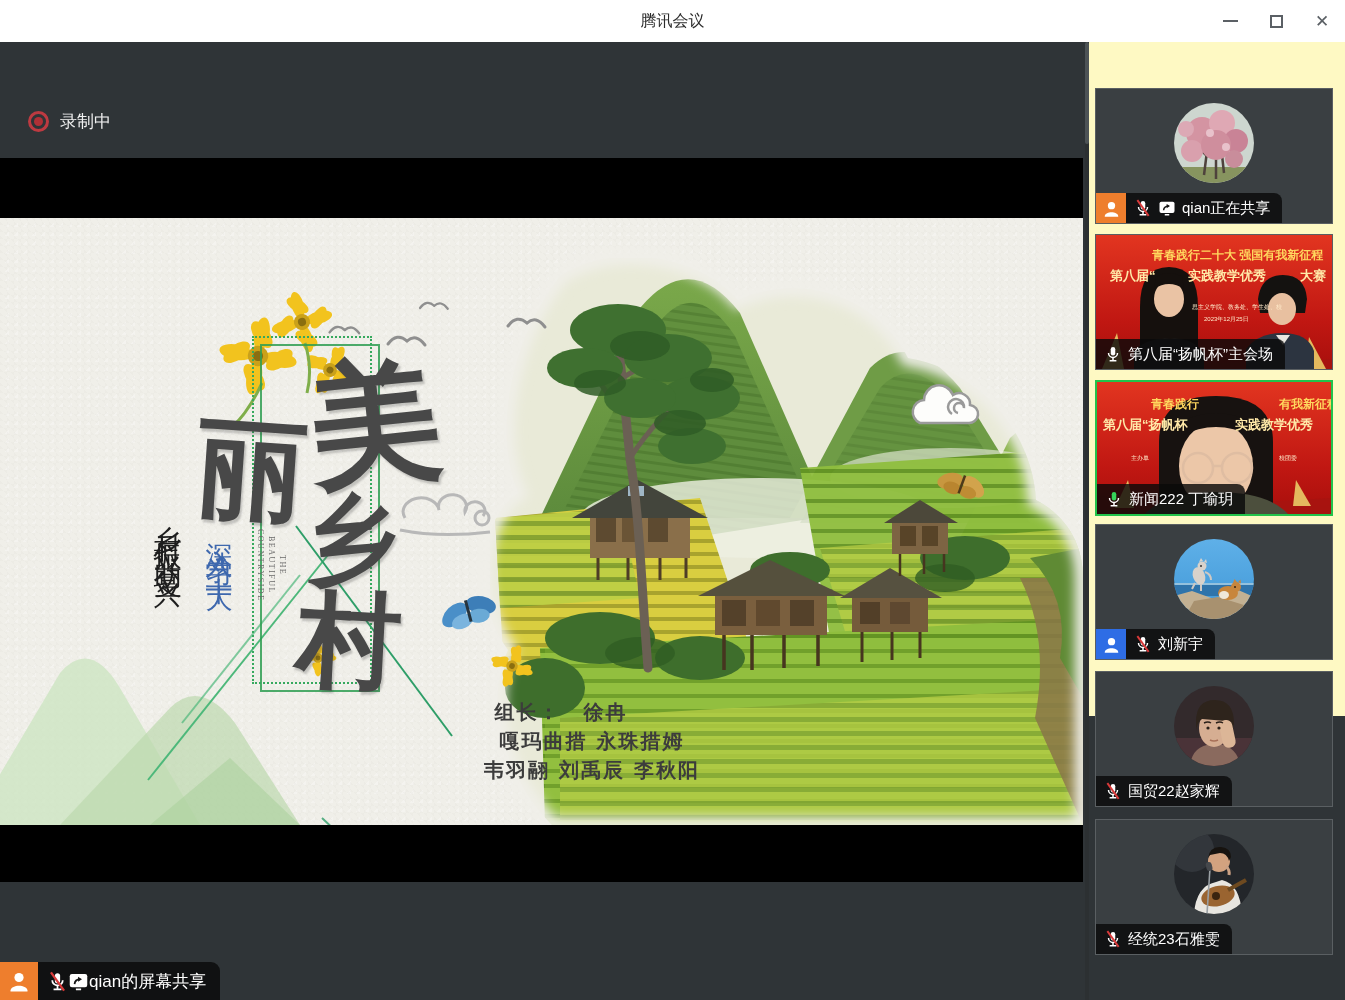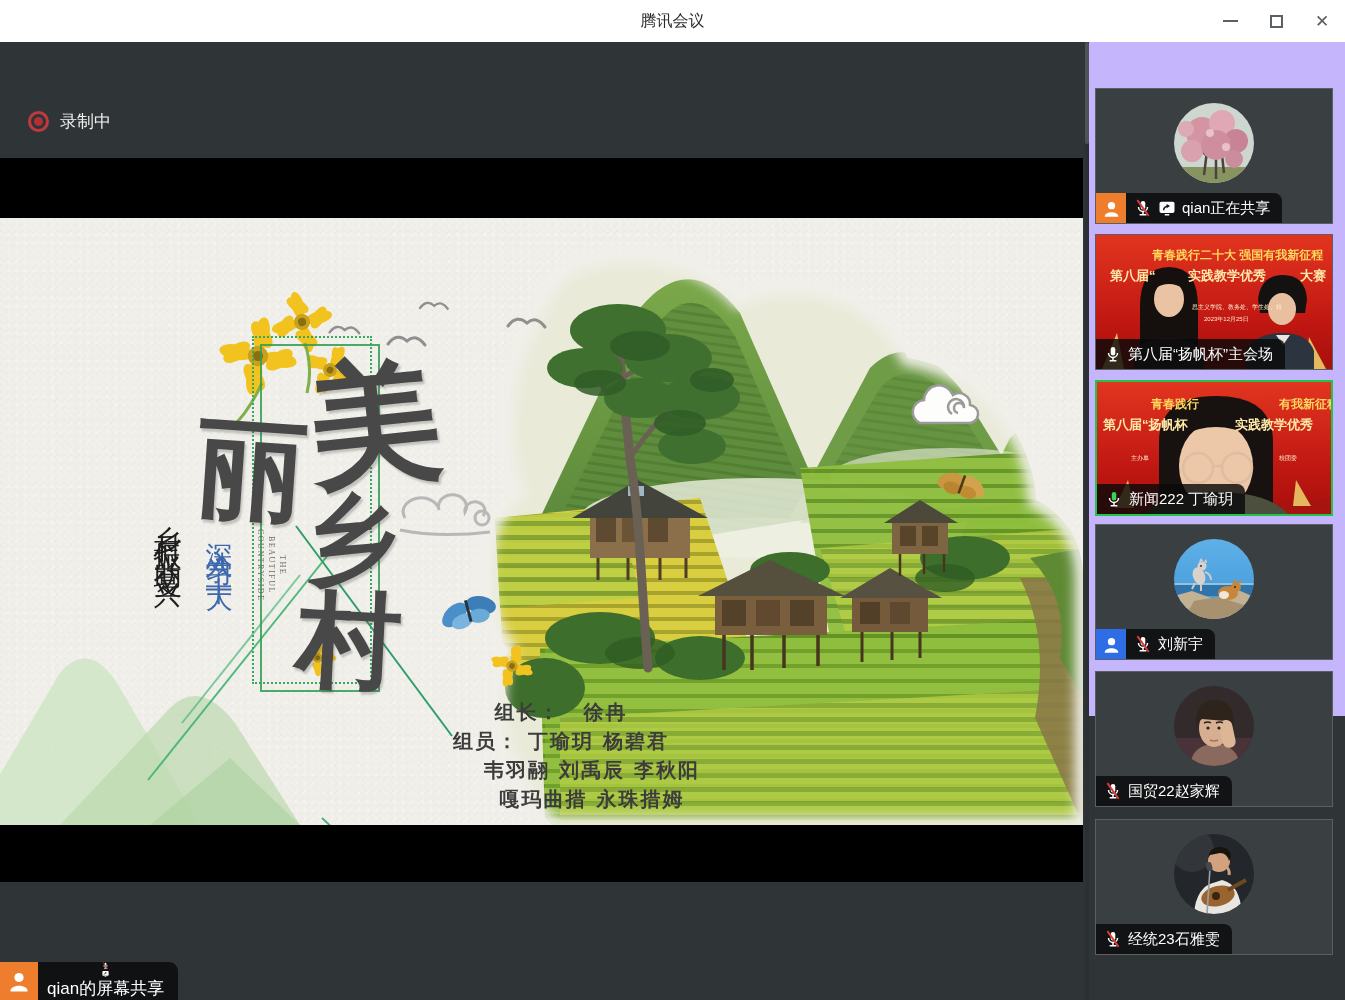--- a/index.html
+++ b/index.html
@@ -53,24 +53,24 @@
 
   
   .plabel { position:absolute; left:0; bottom:0; display:flex; align-items:stretch; height:30px; }
   .plabel .badge { width:30px; display:flex; align-items:center; justify-content:center; }
   .badge.orange { background:#ee7e2d; }
   .badge.blue   { background:#2e6de5; }
   .plabel .body { background:rgba(10,10,10,.82); border-radius:0 8px 0 0; display:flex;
                   align-items:center; gap:6px; padding:0 12px 0 8px; color:#fff; font-size:15px; white-space:nowrap; }
   .share-label { position:absolute; left:0; bottom:0; height:38px; display:flex; align-items:stretch; }
   .share-label .badge { width:38px; }
-  .share-label .body { font-size:17px; border-radius:0 9px 0 0; gap:0; padding:0 14px 0 9px;flex-direction:column; }
+  .share-label .body { font-size:17px; border-radius:0 9px 0 0; gap:0; padding:0 14px 0 9px; }
 
   
-  .sidebar { position:absolute; left:1085px; top:42px; width:260px; height:674px; background:#c4b5fd; }
+  .sidebar { position:absolute; left:1085px; top:42px; width:260px; height:674px; background:#fef9c3; }
   .sb-track { position:absolute; left:0; top:0; width:4px; height:958px; background:#2c3032; }
   .sb-thumb { position:absolute; left:0; top:0; width:4px; height:102px; background:#4d5356; border-radius:2px; }
   .tile { position:absolute; left:10px; width:238px; height:136px; background:#3a3f42;
           border:1px solid #5a5f62; overflow:hidden; }
   .tile.active { border:2px solid #23c34b; }
   .tile .avatar { position:absolute; left:50%; top:14px; transform:translateX(-50%);
                   width:80px; height:80px; border-radius:50%; overflow:hidden; }
   .bannerfill { position:absolute; inset:0; }
   .btxt { position:absolute; font-weight:bold; white-space:nowrap; }
   .btxt.y1 { color:#ffd75e; font-size:12px;margin-left:32px; }
@@ -368,26 +368,22 @@
 COUNTRYSIDE</div>
 
       <div class="vert-black">乡村振兴助复兴</div>
       <div class="vert-blue">深入学习二十大</div>
 
       <div class="roster">
         <div>
           <span>组长：</span>
           <span style="margin-left:14px">徐冉</span>
         </div>
-        <div>
-          <span>组员：</span>
-          <span>丁瑜玥 杨碧君</span>
-        </div>
+        <div class="ind">嘎玛曲措 永珠措姆</div>
         <div class="ind">韦羽翮 刘禹辰 李秋阳</div>
-        <div class="ind">嘎玛曲措 永珠措姆</div>
       </div>
     </div>
 
     <div class="letterbox bottom"></div>
 
     <div class="share-label plabel">
       <span class="badge orange">
         <svg width="24" height="24" viewBox="0 0 24 24">
             <use href="#ic-person"></use>
           </svg>

